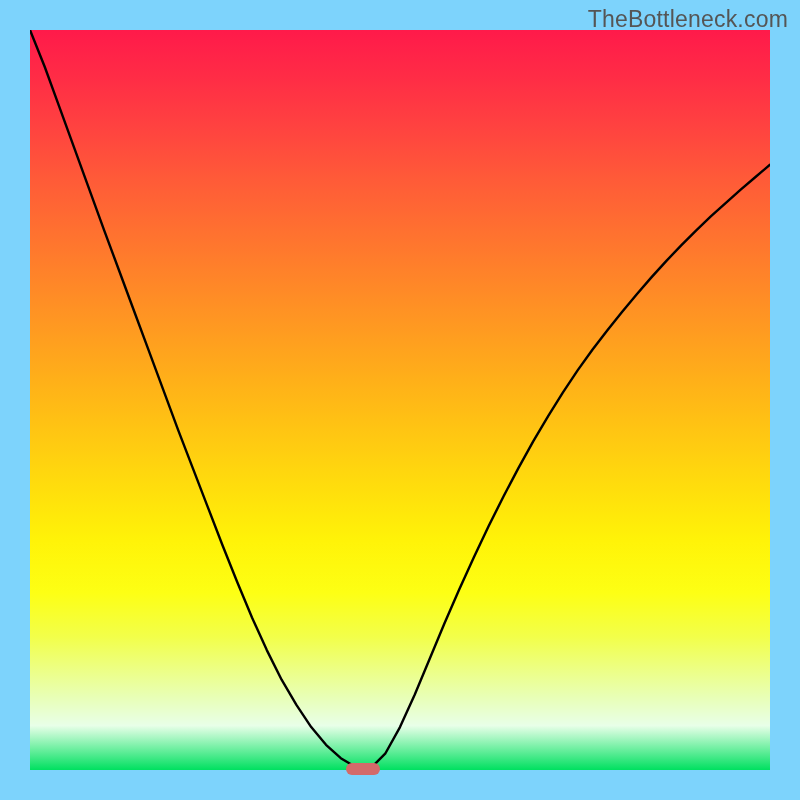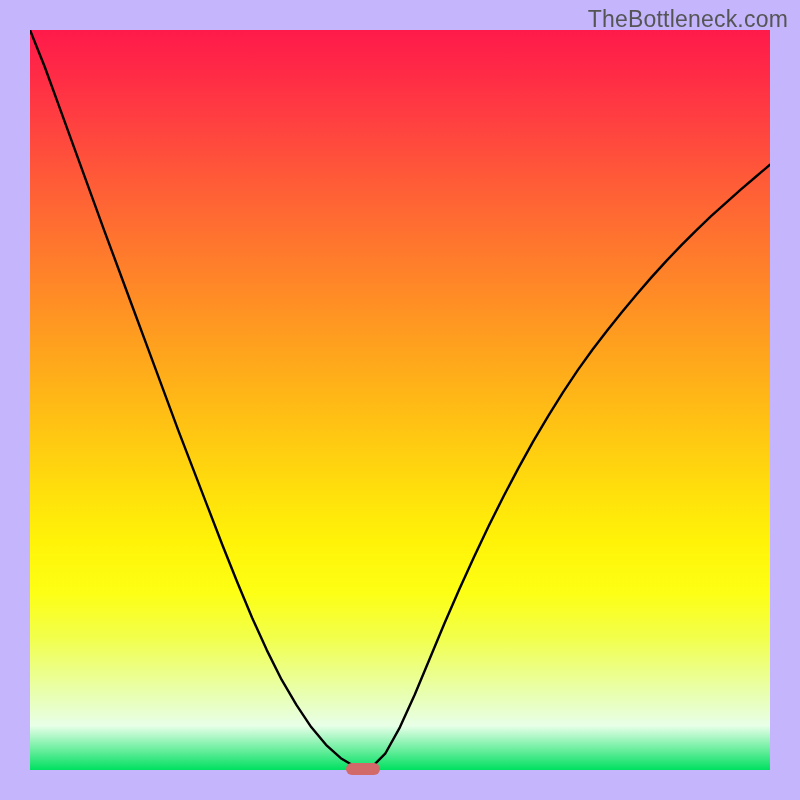--- a/index.html
+++ b/index.html
@@ -1,20 +1,20 @@
 <!DOCTYPE html>
 <html><head>
 <meta charset="utf-8">
 <style>
   * { margin: 0; padding: 0; box-sizing: border-box; }
   html, body { width: 800px; height: 800px; overflow: hidden; }
   .frame {
     width: 800px;
     height: 800px;
-    background: #c4b5fd;
+    background: #7dd3fc;
     position: relative;
   }
   .plot-area {
     position: absolute;
     left: 30px;
     top: 30px;
     width: 740px;
     height: 740px;
     background: linear-gradient(to bottom,
       #ff1a4a 0%,

